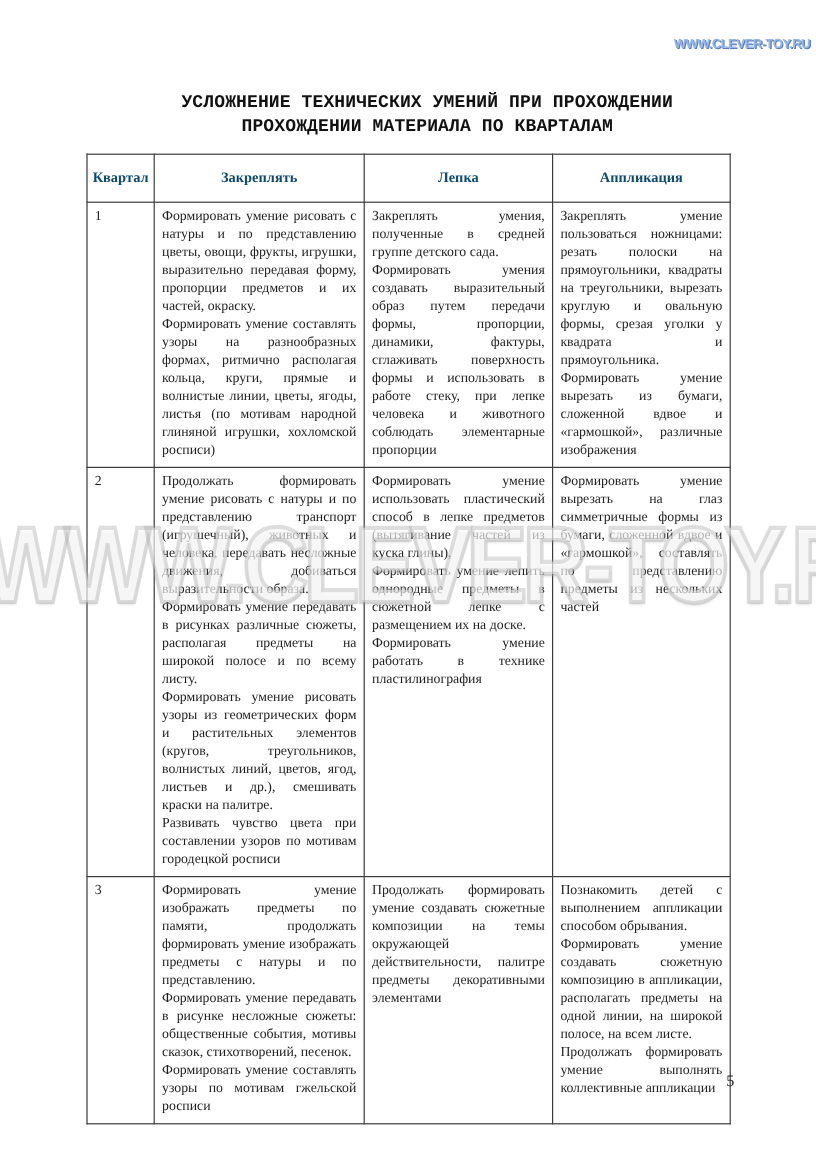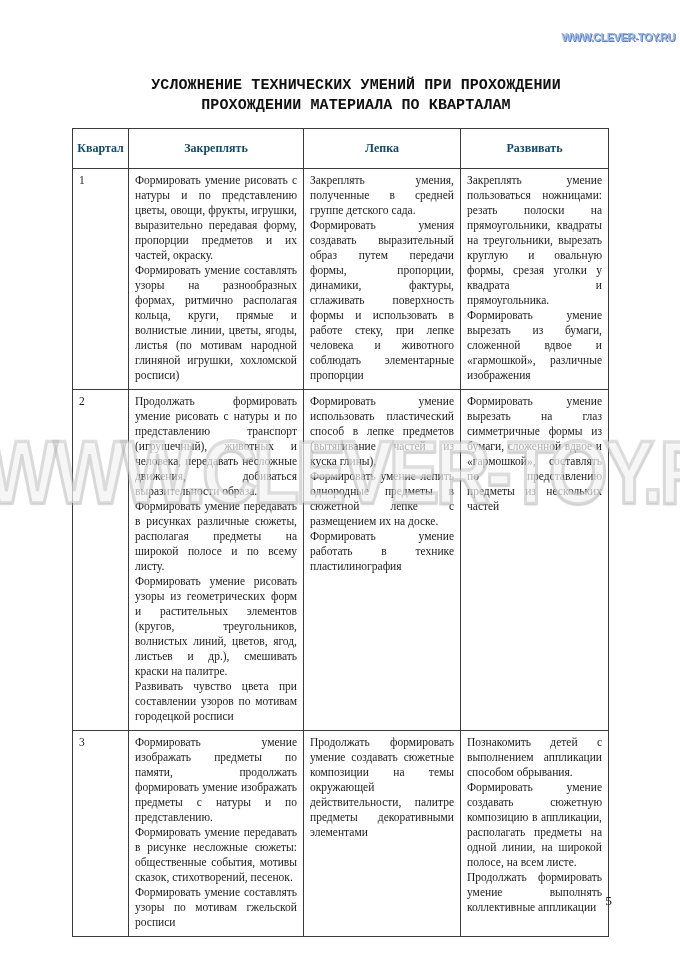--- a/index.html
+++ b/index.html
@@ -118,21 +118,21 @@
       <col class="c-quarter">
         <col class="c-draw">
         <col class="c-sculpt">
         <col class="c-applique">
     </colgroup>
     <thead>
       <tr>
         <th>Квартал</th>
         <th>Закреплять</th>
         <th>Лепка</th>
-        <th>Развивать</th>
+        <th>Аппликация</th>
       </tr>
     </thead>
     <tbody>
       <tr>
         <td class="quarter-cell">1</td>
         <td>
           <p>Формировать умение рисовать с натуры и по представлению цветы, овощи, фрукты, игрушки, выразительно передавая форму, пропорции предметов и их частей, окраску.</p>
           <p>Формировать умение составлять узоры на разнообразных формах, ритмично располагая кольца, круги, прямые и волнистые линии, цветы, ягоды, листья (по мотивам народной глиняной игрушки, хохломской росписи)</p>
         </td>
         <td>

